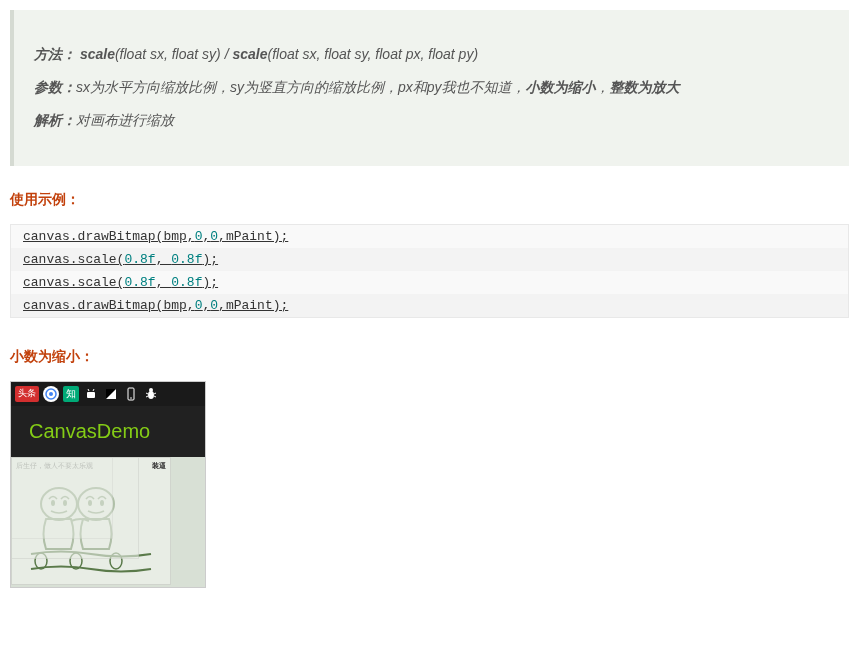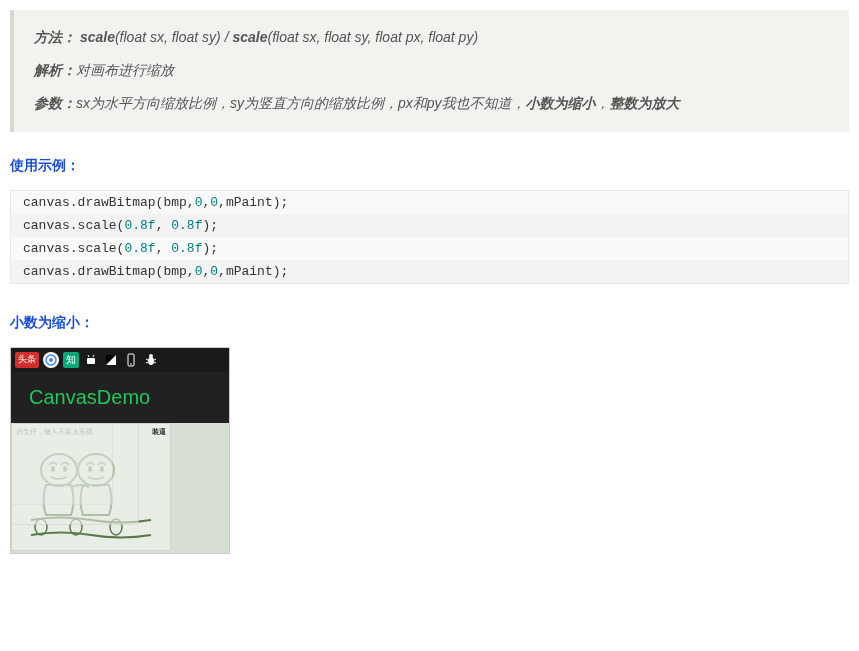--- a/index.html
+++ b/index.html
@@ -11,21 +11,21 @@
       font-family: "Microsoft YaHei", Arial, sans-serif;
       font-size: 14px;
       color: #333;
       background: #fff;
       padding: 10px;
       width: 859px;
     }
     .info-box {
       background: #f0f3ee;
       border-left: 4px solid #d5dad2;
-      padding: 15px 20px;
+      padding: 32px 20px;
       margin-bottom: 25px;
     }
     .info-line {
       color: #555;
       font-style: italic;
       line-height: 1.8;
       margin-bottom: 8px;
     }
     .info-line:last-child {
       margin-bottom: 0;
@@ -37,44 +37,45 @@
     .method-name {
       font-weight: bold;
       font-style: italic;
     }
     .params-bold {
       font-weight: bold;
       font-style: italic;
     }
     .section-header {
       font-weight: bold;
-      color: #1d4ed8;
+      color: #c2410c;
       margin-bottom: 15px;
       font-size: 14px;
     }
     .code-block {
       background: #f9f9f9;
       border: 1px solid #e8e8e8;
       margin-bottom: 30px;
       font-family: Consolas, "Courier New", monospace;
       font-size: 13px;
+      text-decoration: underline;
     }
     .code-line {
       padding: 4px 12px;
       color: #333;
       white-space: pre;
     }
     .code-line:nth-child(even) {
       background: #f3f3f3;
     }
     .code-num {
       color: #008080;
     }
     .screenshot-container {
-      width: 220px;
+      width: 196px;
       background: #000;
       border: 1px solid #ccc;
     }
     .status-bar {
       background: #1a1a1a;
       height: 24px;
       display: flex;
       align-items: center;
       padding: 0 4px;
       gap: 4px;
@@ -97,21 +98,21 @@
       width: auto;
     }
     .status-icon-white {
       background: #fff;
       border-radius: 50%;
       color: #000;
     }
     .app-header {
       background: #212121;
       padding: 14px 18px;
-      color: #22c55e;
+      color: #84cc16;
       font-size: 20px;
     }
     .canvas-area {
       background: #d8e0d5;
       position: relative;
       height: 130px;
       overflow: hidden;
     }
     .meme-layer {
       position: absolute;
@@ -150,24 +151,24 @@
   </style>
 </head>
 <body>
 
 <div class="info-box">
   <div class="info-line">
     <span class="info-label"><span>方法</span>：</span>
     <span class="method-name">scale</span><span>(float sx, float sy)</span><span> / </span><span class="method-name">scale</span><span>(float sx, float sy, float px, float py)</span>
   </div>
   <div class="info-line">
+    <span class="info-label"><span>参数</span>：</span><span>sx为水平方向缩放比例，sy为竖直方向的缩放比例，px和py我也不知道，</span><span class="params-bold">小数为缩小</span><span>，</span><span class="params-bold">整数为放大</span>
+  </div>
+  <div class="info-line">
     <span class="info-label"><span>解析</span>：</span><span>对画布进行缩放</span>
-  </div>
-  <div class="info-line">
-    <span class="info-label"><span>参数</span>：</span><span>sx为水平方向缩放比例，sy为竖直方向的缩放比例，px和py我也不知道，</span><span class="params-bold">小数为缩小</span><span>，</span><span class="params-bold">整数为放大</span>
   </div>
 </div>
 
 <div class="section-header"><span>使用示例</span>：</div>
 
 <div class="code-block">
   <div class="code-line">canvas.drawBitmap(bmp,<span class="code-num">0</span>,<span class="code-num">0</span>,mPaint);</div>
   <div class="code-line">canvas.scale(<span class="code-num">0.8f</span>, <span class="code-num">0.8f</span>);</div>
   <div class="code-line">canvas.scale(<span class="code-num">0.8f</span>, <span class="code-num">0.8f</span>);</div>
   <div class="code-line">canvas.drawBitmap(bmp,<span class="code-num">0</span>,<span class="code-num">0</span>,mPaint);</div>

